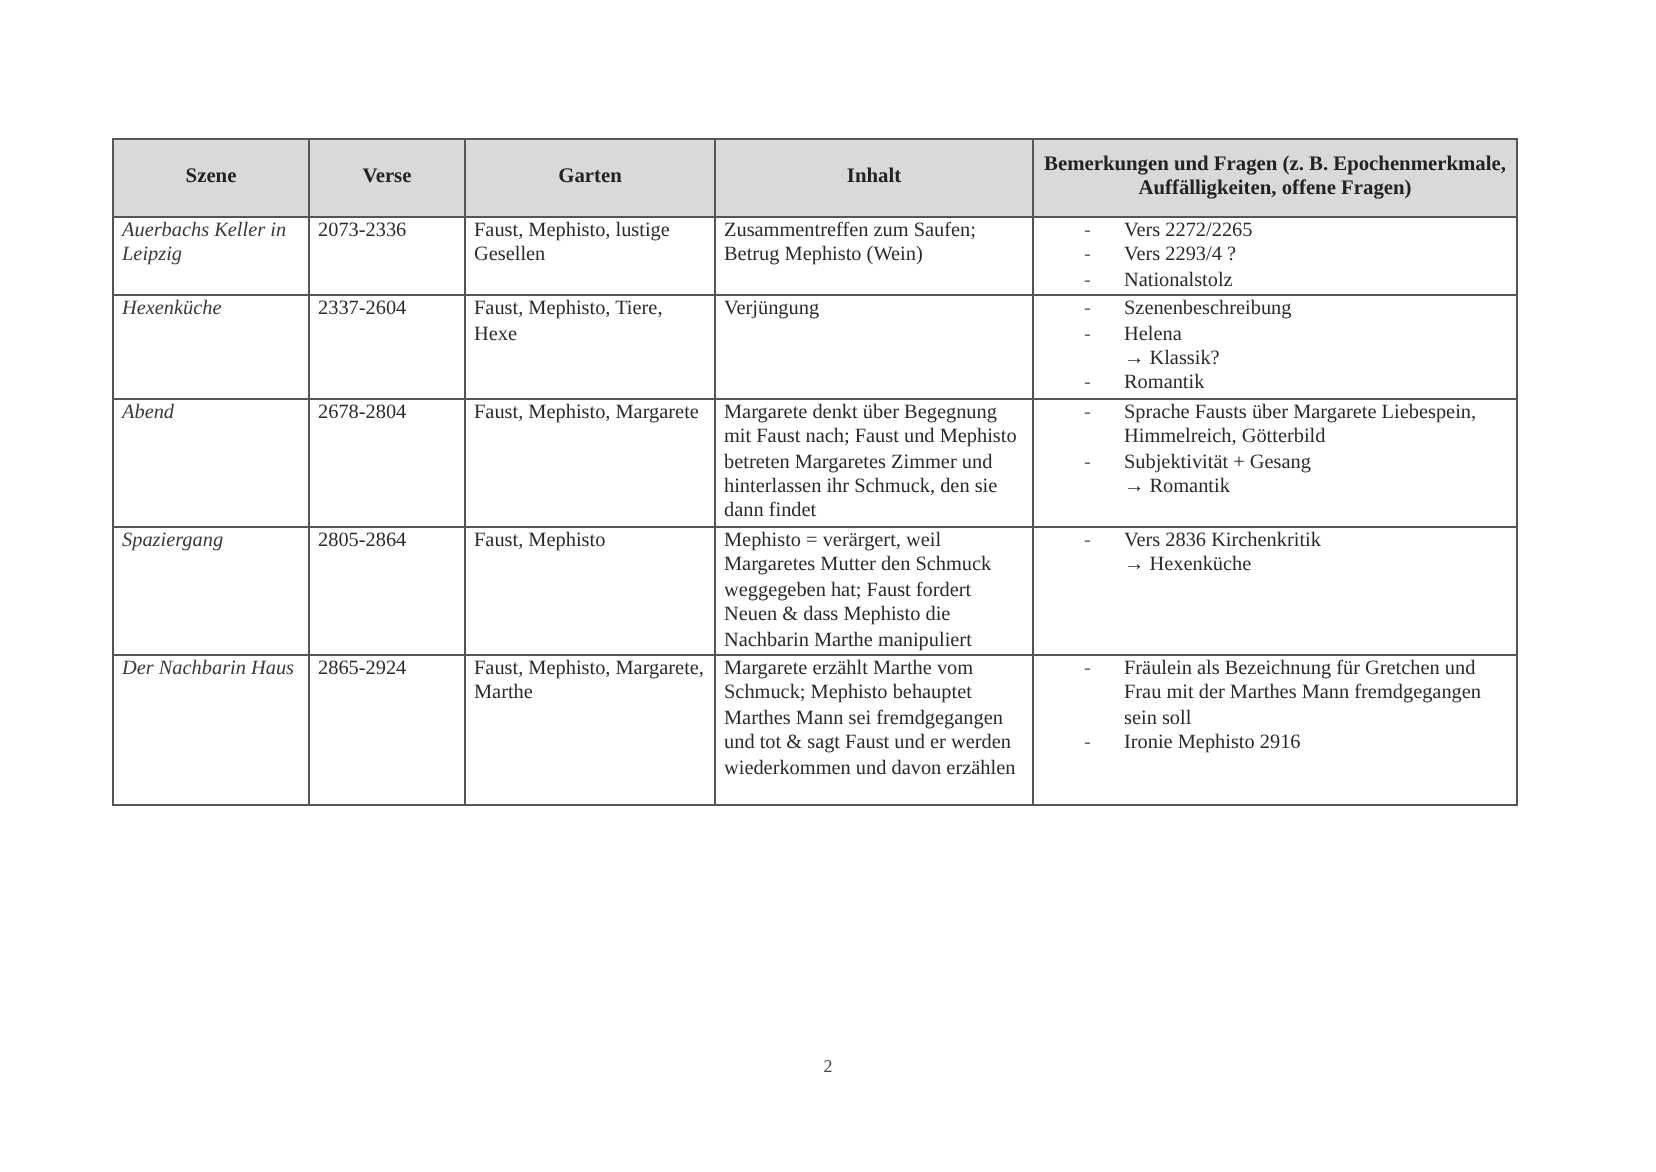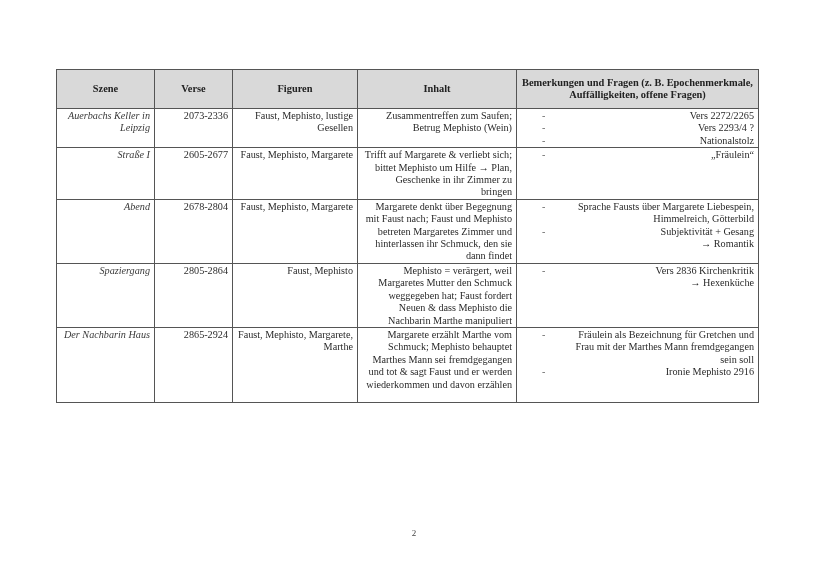--- a/index.html
+++ b/index.html
@@ -6,21 +6,21 @@
   body {
     width:828px; height:586px; background:#ffffff; position:relative; overflow:hidden;
     font-family:"Liberation Serif","DejaVu Serif",serif; color:#2a2a2a;
   }
   .page { position:absolute; left:0; top:0; width:808px; height:586px; }
   table.scenes {
     position:absolute; left:56px; top:69px; width:702px;
     border-collapse:collapse; table-layout:fixed; font-size:10.2px; line-height:12.4px;
   }
   table.scenes th, table.scenes td {
-    border:1.2px solid #555; vertical-align:top; padding:1px 4px 0 4px;text-align:right;
+    border:1.2px solid #555; vertical-align:top; padding:1px 4px 0 4px;
   }
   table.scenes th {
     background:#d9d9d9; font-weight:bold; text-align:center; vertical-align:middle;
     font-size:10.4px; line-height:12px; padding:2px 4px; color:#222;
   }
   td.szene { font-style:italic; color:#3a3a3a; }
   ul.remarks { list-style:none; margin:0; padding:0 0 0 19px; }
   ul.remarks li { position:relative; padding-left:22px; }
   ul.remarks li.bullet::before {
     content:"-"; position:absolute; left:2px; top:0; color:#666;
@@ -40,47 +40,50 @@
       <col style="width:98px">
       <col style="width:78px">
       <col style="width:125px">
       <col style="width:159px">
       <col style="width:242px">
     </colgroup>
     <thead>
       <tr style="height:39px">
         <th>Szene</th>
         <th>Verse</th>
-        <th>Figuren</th>
+        <th>Garten</th>
         <th>Inhalt</th>
         <th>Bemerkungen und Fragen (z. B. Epochenmerkmale, Auffälligkeiten, offene Fragen)</th>
       </tr>
     </thead>
     <tbody id="rows">
         <tr style="height: 34px;">
           <td class="szene">Auerbachs Keller in Leipzig</td>
           <td class="verse">2073-2336</td>
           <td class="figuren">Faust, Mephisto, lustige Gesellen</td>
           <td class="inhalt">Zusammentreffen zum Saufen; Betrug Mephisto (Wein)</td>
           <td>
             <ul class="remarks">
               <li class="bullet">Vers 2272/2265</li>
               <li class="bullet">Vers 2293/4 ?</li>
               <li class="bullet">Nationalstolz</li>
             </ul>
           </td>
         </tr>
         <tr style="height: 50px;">
-          <td class="szene">Straße I</td>
-          <td class="verse">2605-2677</td>
-          <td class="figuren">Faust, Mephisto, Margarete</td>
-          <td class="inhalt">Trifft auf Margarete &amp; verliebt sich; bittet Mephisto um Hilfe → Plan, Geschenke in ihr Zimmer zu bringen</td>
+          <td class="szene">Hexenküche</td>
+          <td class="verse">2337-2604</td>
+          <td class="figuren">Faust, Mephisto, Tiere, Hexe</td>
+          <td class="inhalt">Verjüngung</td>
           <td>
             <ul class="remarks">
-              <li class="bullet">„Fräulein“</li>
+              <li class="bullet">Szenenbeschreibung</li>
+              <li class="bullet">Helena</li>
+              <li class="sub">→ Klassik?</li>
+              <li class="bullet">Romantik</li>
             </ul>
           </td>
         </tr>
         <tr style="height: 62px;">
           <td class="szene">Abend</td>
           <td class="verse">2678-2804</td>
           <td class="figuren">Faust, Mephisto, Margarete</td>
           <td class="inhalt">Margarete denkt über Begegnung mit Faust nach; Faust und Mephisto betreten Margaretes Zimmer und hinterlassen ihr Schmuck, den sie dann findet</td>
           <td>
             <ul class="remarks">

